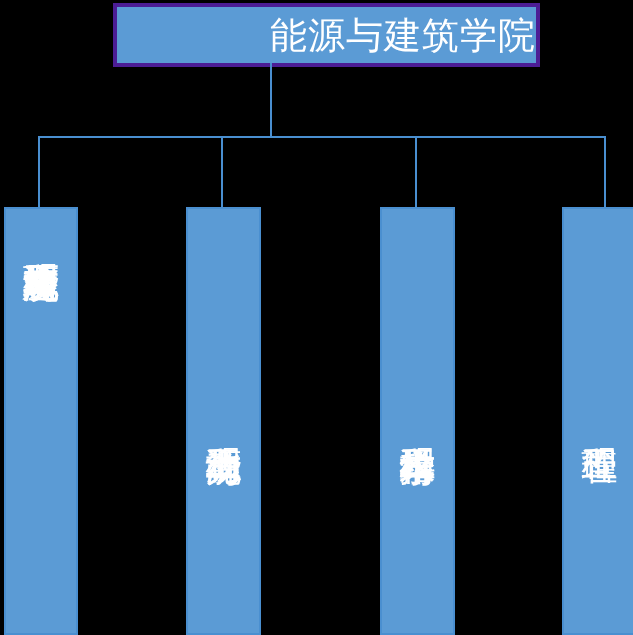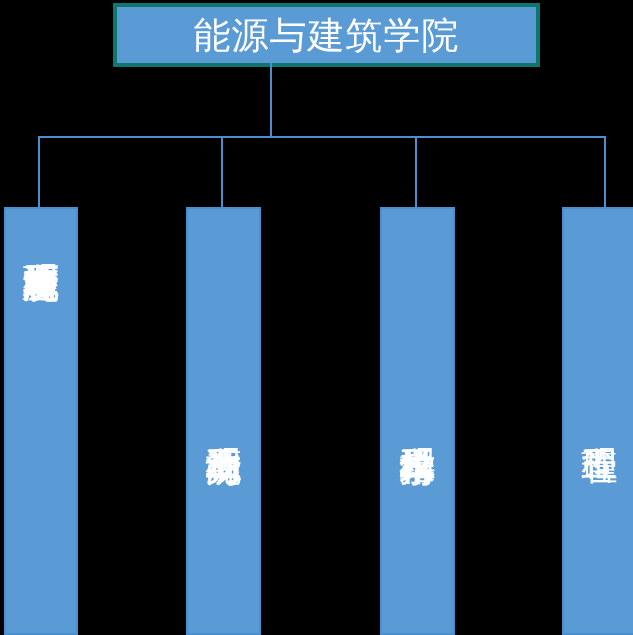--- a/index.html
+++ b/index.html
@@ -21,25 +21,25 @@
   }
 
   
   .root-node {
     position: absolute;
     left: 113px;
     top: 3px;
     width: 427px;
     height: 64px;
     background: #5B9BD5;
-    border: 4px solid #0f766e;
+    border: 4px solid #4c1d95;
     box-sizing: border-box;
     display: flex;
     align-items: center;
-    justify-content: center;
+    justify-content: flex-end;
   }
   .root-label {
     color: #FFFFFF;
     font-size: 37px;
     line-height: 1;
     letter-spacing: 1px;
     white-space: nowrap;
   }
 
   

